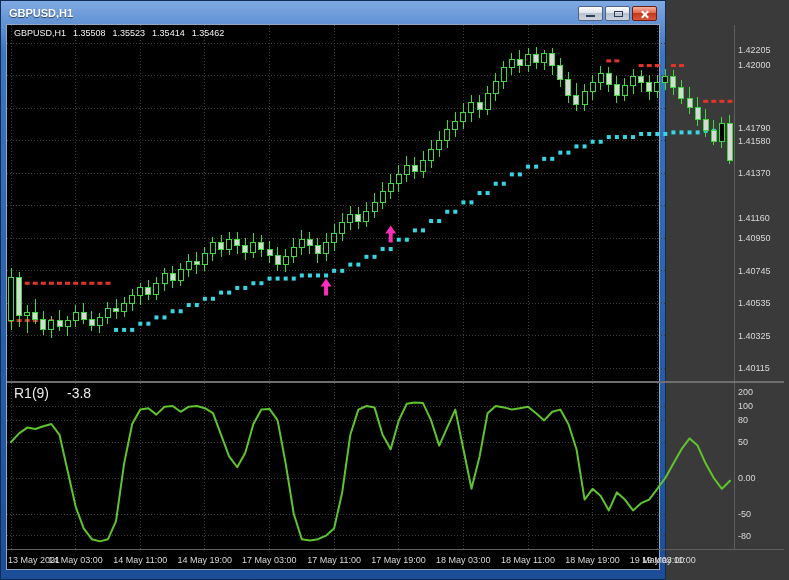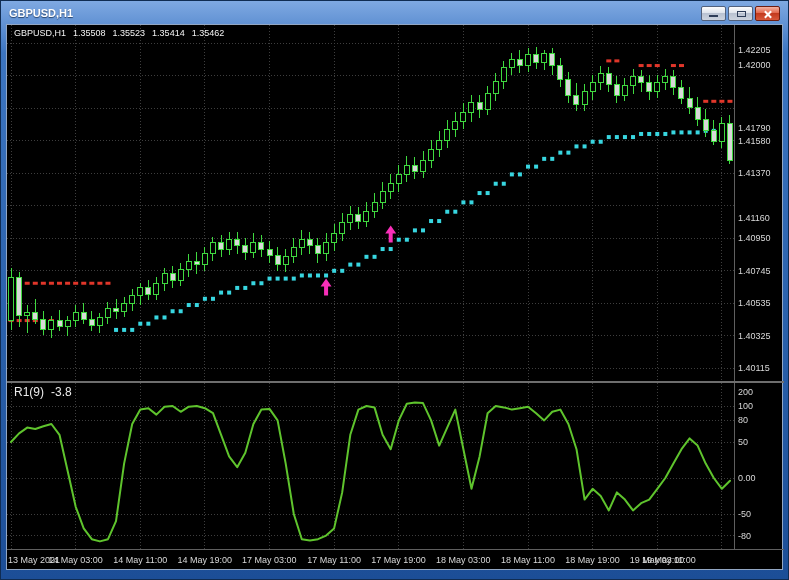--- a/index.html
+++ b/index.html
@@ -1,21 +1,21 @@
 <!DOCTYPE html>
 <html><head>
 <meta charset="utf-8">
 <style>
   * { box-sizing: border-box; margin: 0; padding: 0; }
   html,body { background:#3a3a3a; }
   body { font-family: "Liberation Sans", sans-serif; }
 
   .window {
     position: relative;
-    width: 789px; height: 580px;
+    width: 666px; height: 580px;
     background: linear-gradient(180deg, #7fa9e2 0%, #3c75c1 9%, #2a61ac 55%, #1c4e97 100%);
     border: 1px solid #102c52;
   }
 
   .titlebar {
     position: absolute; top: 1px; left: 5px; right: 5px; height: 22px;
     display: flex; align-items: center; padding: 0 3px;
   }
   .title-text {
     color: #ffffff; font-size: 11px; font-weight: bold;
@@ -63,22 +63,22 @@
     position: absolute; top: 5px;
     font-size: 9px; line-height: 10px; color: #d8d8d8; white-space: nowrap;
   }
   .quote-label {
     position: absolute; top: 3px; left: 7px; z-index: 5;
     display: flex; gap: 7px;
     font-size: 9px; color: #f2f2f2;
   }
   .ind-label {
     position: absolute; top: 2px; left: 7px; z-index: 5;
-    display: flex; gap: 7px;
-    font-size: 12px; color: #eaeaea;
+    display: flex; gap: 18px;
+    font-size: 14px; color: #eaeaea;
   }
   svg { display: block; }
 </style>
 </head>
 <body>
 
 <div class="window">
 
   <div class="titlebar">
     <span class="title-text">GBPUSD,H1</span>

